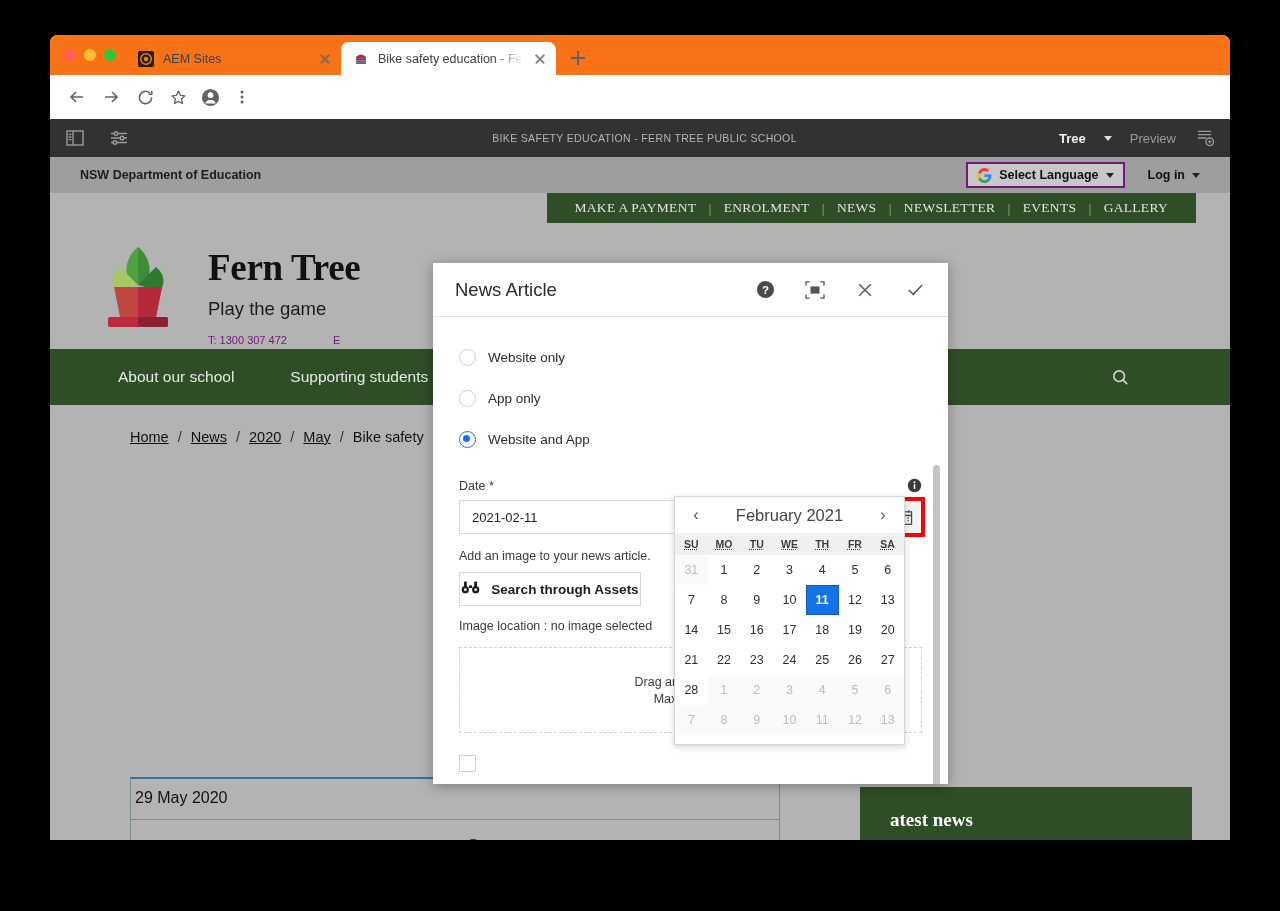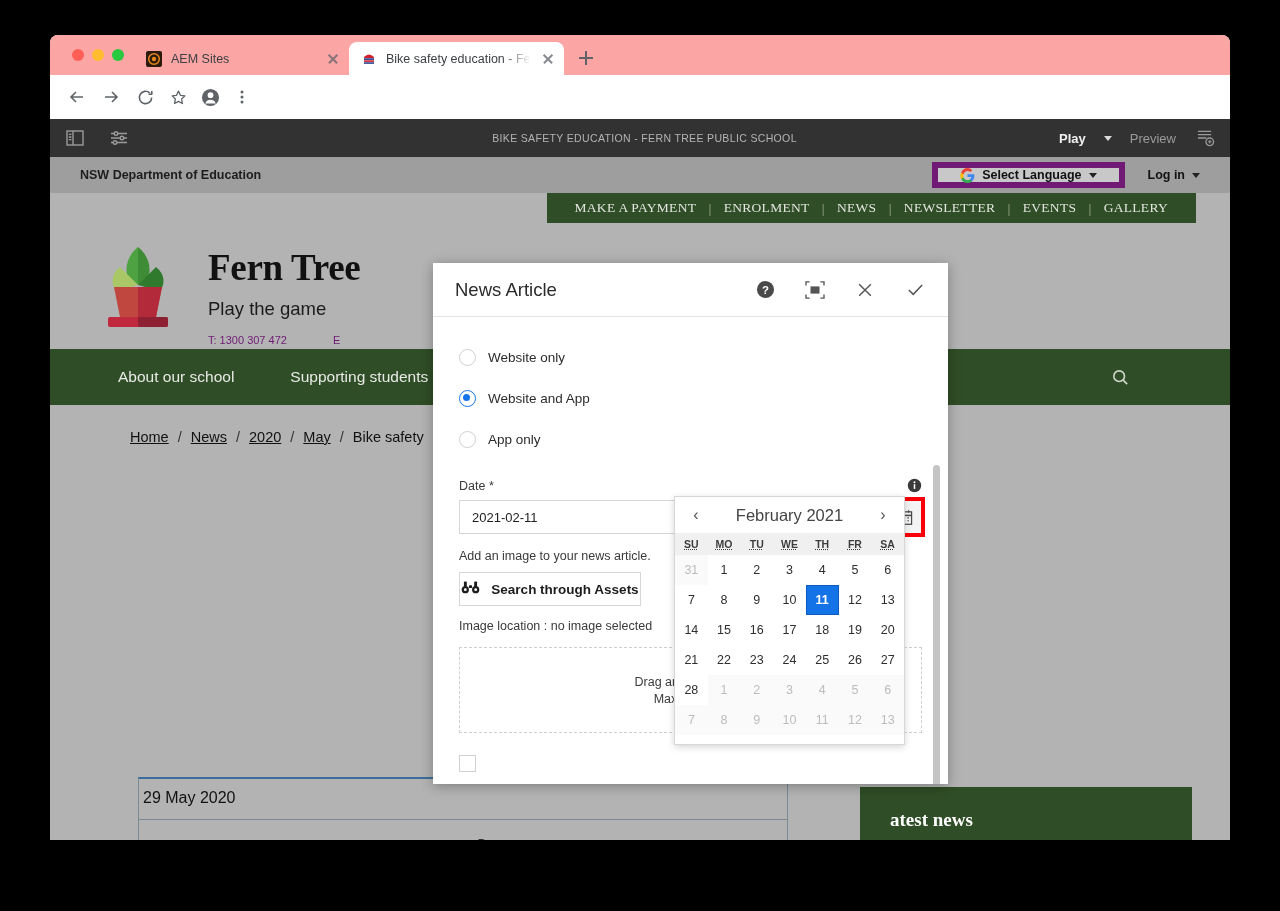--- a/index.html
+++ b/index.html
@@ -14,22 +14,22 @@
   
   .browser {
     position: absolute; left: 50px; top: 35px;
     width: 1180px; height: 805px;
     background: #fff;
     border-radius: 8px 8px 0 0;
     overflow: hidden;
   }
   
   .tabstrip {
-    position: relative; height: 40px; background: #fca5a5;
-    display: flex; align-items: flex-end; padding-left: 16px;
+    position: relative; height: 40px; background: #f97316;
+    display: flex; align-items: flex-end; padding-left: 8px;
   }
   .traffic { display: flex; gap: 8px; align-items: center; height: 40px; padding: 0 10px 0 6px; }
   .dot { width: 12px; height: 12px; border-radius: 50%; }
   .dot.red { background: #ff5f57; }
   .dot.yellow { background: #febc2e; }
   .dot.green { background: #28c840; }
 
   .tab {
     height: 33px; display: flex; align-items: center;
     padding: 0 8px 0 12px; gap: 9px;
@@ -96,22 +96,22 @@
   
   .site { position: relative; height: 683px; background: #b3b3b3; overflow: hidden; }
 
   .doe-bar {
     height: 36px; background: #9e9e9e; display:flex; align-items:center;
     padding: 0 30px; position: relative;
   }
   .doe-text { font-size: 12.5px; color:#1d1d1d; font-weight:700; }
   .doe-right { margin-left:auto; display:flex; align-items:center; gap: 14px; }
   .lang-box {
-    background:#c8c8c8; border:6px solid #701a75; height:26px;
-    display:flex; align-items:center; gap:7px; padding: 0 22px;
+    background:#c8c8c8; border:2px solid #701a75; height:26px;
+    display:flex; align-items:center; gap:7px; padding: 0 9px;
     font-size: 12.5px; color:#111; font-weight:700;
   }
   .gicon { width:15px;height:15px;flex:0 0 15px; }
   .chev { width:0;height:0;border-left:4px solid transparent;border-right:4px solid transparent;border-top:5px solid #222; }
   .login { font-size:12.5px;color:#111;font-weight:700;display:flex;align-items:center;gap:7px;padding-left:9px; }
 
   .util-row { position: relative; height: 32px; }
   .util-nav {
     position:absolute; right: 34px; top: 0;
     background:#2f4d26; height: 30px; display:flex; align-items:center;
@@ -143,21 +143,21 @@
 
   .breadcrumb { padding: 24px 0 0 80px; font-size: 14.5px; color:#111; display:flex; gap:9px; align-items:center; }
   .breadcrumb a { color:#111; text-decoration: underline; }
   .breadcrumb .slash { color:#333; }
   .page-h1 {
     font-family:"Liberation Serif", serif; font-weight:700;
     font-size: 31px; color:#111; padding: 24px 0 0 80px; letter-spacing:-.2px;
   }
 
   .art-date-box {
-    position:absolute; left: 88px; top: 620px; width: 650px;
+    position:absolute; left: 80px; top: 620px; width: 650px;
     border: 1px solid #7b8a93; border-top: 2px solid #3b6e9a;
     background: transparent;
   }
   .art-date { font-size:16px; color:#111; padding: 10px 0 12px 4px; }
   .art-body { border-top: 1px solid #7b8a93; height: 52px; position:relative; }
   .art-body-txt { position:absolute; right: 300px; top: 16px; font-size: 13px; color: #333; }
 
   .latest-news {
     position:absolute; right: 38px; top: 630px; width: 332px; height: 205px;
     background:#2f4d26; padding: 22px 26px 0 30px; overflow:hidden;
@@ -342,21 +342,21 @@
           <svg width="18" height="16" viewBox="0 0 18 16" fill="none" stroke="currentColor" stroke-width="1.4">
             <path d="M1 3.5h16M1 8h16M1 12.5h16"></path>
             <circle cx="6" cy="3.5" r="1.8" fill="#323232"></circle>
             <circle cx="12" cy="8" r="1.8" fill="#323232"></circle>
             <circle cx="5" cy="12.5" r="1.8" fill="#323232"></circle>
           </svg>
         </div>
       </div>
       <div class="aem-title">BIKE SAFETY EDUCATION - FERN TREE PUBLIC SCHOOL</div>
       <div class="aem-right">
-        <span class="aem-edit">Play</span>
+        <span class="aem-edit">Tree</span>
         <span class="aem-caret"></span>
         <span class="aem-preview">Preview</span>
         <span class="aem-icon">
           <svg width="19" height="18" viewBox="0 0 20 19" fill="none" stroke="currentColor" stroke-width="1.4">
             <path d="M2 2.5h14M2 6h14M2 9.5h9"></path>
             <circle cx="14.5" cy="13.5" r="4" fill="#323232"></circle>
             <path d="M14.5 11.6v3.8M12.6 13.5h3.8" stroke-width="1.2"></path>
           </svg>
         </span>
       </div>
@@ -491,26 +491,26 @@
           </span>
         </div>
       </div>
 
       <div class="modal-body">
         <div class="radio-row">
           <span class="radio"></span>
           <span class="radio-lbl">Website only</span>
         </div>
         <div class="radio-row">
+          <span class="radio"></span>
+          <span class="radio-lbl">App only</span>
+        </div>
+        <div class="radio-row">
           <span class="radio sel"></span>
           <span class="radio-lbl">Website and App</span>
-        </div>
-        <div class="radio-row">
-          <span class="radio"></span>
-          <span class="radio-lbl">App only</span>
         </div>
 
         <div class="field-label">
           <span>Date *</span>
           <span class="info-i">
             <svg width="15" height="15" viewBox="0 0 20 20">
               <circle cx="10" cy="10" r="9" fill="#3a3a3a"></circle>
               <rect x="9" y="8.2" width="2" height="6.4" fill="#fff"></rect>
               <circle cx="10" cy="5.6" r="1.3" fill="#fff"></circle>
             </svg>

